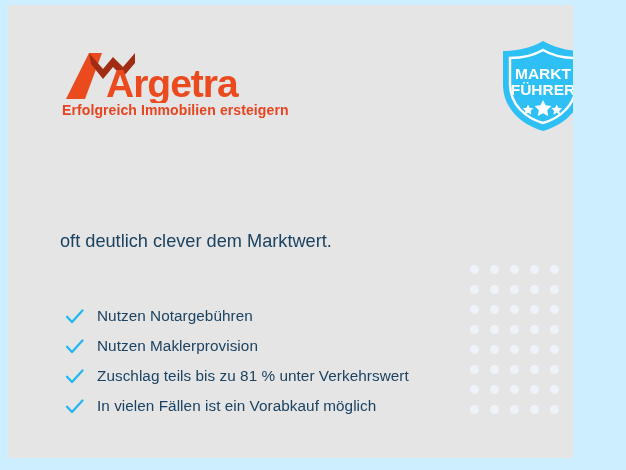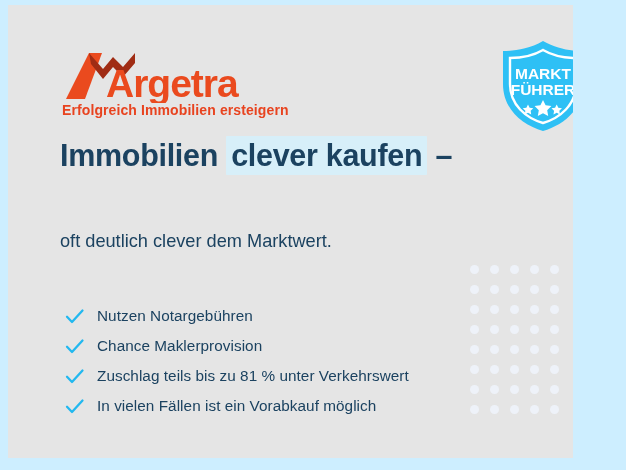--- a/index.html
+++ b/index.html
@@ -224,23 +224,20 @@
         <text x="48" y="57" text-anchor="middle" fill="#ffffff" font-family="Liberation Sans, sans-serif" font-size="15.5" font-weight="700">FÜHRER</text>
         <g fill="#ffffff">
           <path d="M34 67 l1.9 3.9 4.3 .6 -3.1 3 .7 4.3 -3.8 -2 -3.8 2 .7 -4.3 -3.1 -3 4.3 -.6 Z" transform="translate(-1,1) scale(0.85) translate(6,10)"></path>
           <path d="M48 62 l2.6 5.3 5.8 .8 -4.2 4.1 1 5.8 -5.2 -2.7 -5.2 2.7 1 -5.8 -4.2 -4.1 5.8 -.8 Z"></path>
           <path d="M62 67 l1.9 3.9 4.3 .6 -3.1 3 .7 4.3 -3.8 -2 -3.8 2 .7 -4.3 -3.1 -3 4.3 -.6 Z" transform="translate(9,1) scale(0.85) translate(0,10)"></path>
         </g>
       </svg>
     </div>
 
     <div class="headline">
-      <span class="hl-line">
-        <span>Immobilien </span><span class="mark">clever kaufen</span><span class="dash"> –</span>
-      </span>
     </div>
 
     <div class="subhead">
       <span>oft deutlich clever dem Marktwert.</span>
     </div>
 
     <div class="benefits">
       <div class="benefit-row">
         <span class="check-icon">
           <svg width="21" height="21" viewBox="0 0 21 21">
@@ -248,21 +245,21 @@
             </svg>
         </span>
         <span class="benefit-label">Nutzen Notargebühren</span>
       </div>
       <div class="benefit-row">
         <span class="check-icon">
           <svg width="21" height="21" viewBox="0 0 21 21">
               <path d="M3 10.8 L8 16 L18.5 4.5" fill="none" stroke="#22b8ef" stroke-width="2.3" stroke-linecap="round" stroke-linejoin="round"></path>
             </svg>
         </span>
-        <span class="benefit-label">Chance Maklerprovision</span>
+        <span class="benefit-label">Nutzen Maklerprovision</span>
       </div>
       <div class="benefit-row">
         <span class="check-icon">
           <svg width="21" height="21" viewBox="0 0 21 21">
               <path d="M3 10.8 L8 16 L18.5 4.5" fill="none" stroke="#22b8ef" stroke-width="2.3" stroke-linecap="round" stroke-linejoin="round"></path>
             </svg>
         </span>
         <span class="benefit-label">Zuschlag teils bis zu 81 % unter Verkehrswert</span>
       </div>
       <div class="benefit-row">

